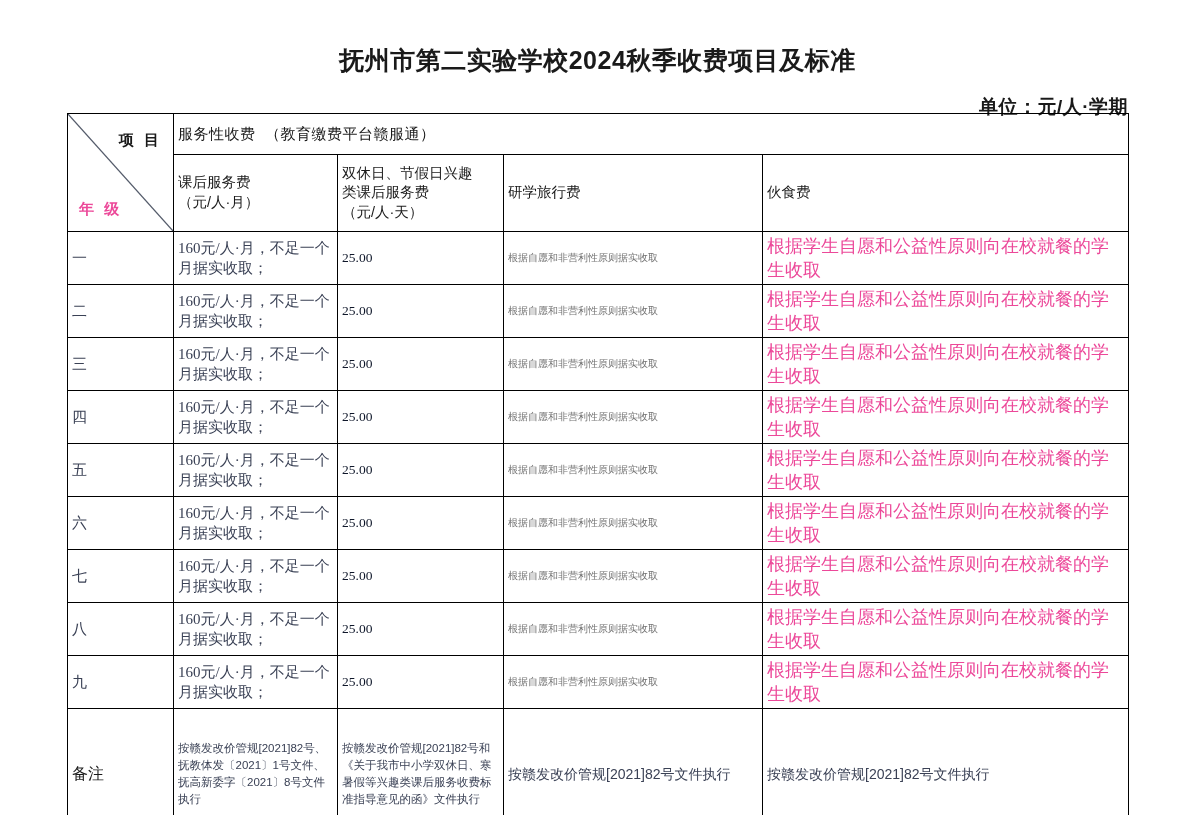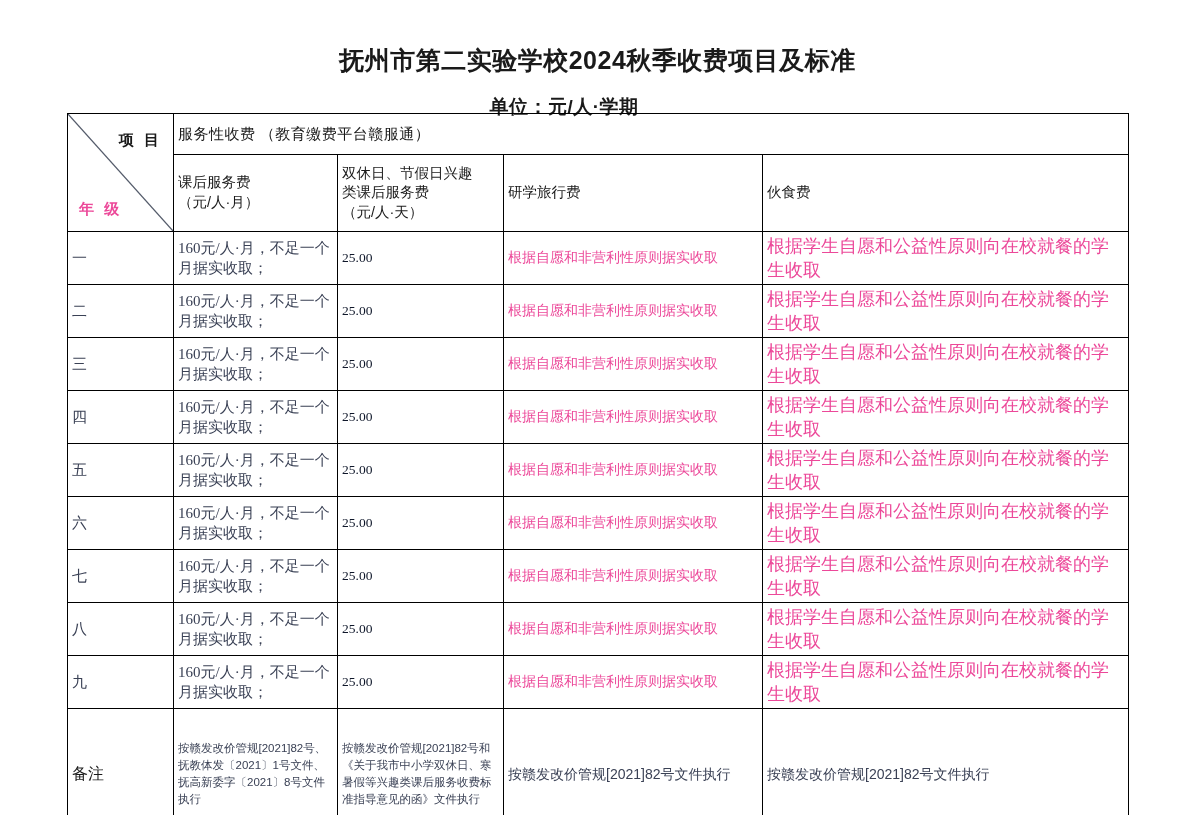--- a/index.html
+++ b/index.html
@@ -32,21 +32,21 @@
     font-weight: bold;
     letter-spacing: 0.5px;
     color: #1a1a1a;
     font-family: "Liberation Sans", "DejaVu Sans", sans-serif;
   }
   .unit-line {
     position: absolute;
     top: 94px;
     left: 0;
     width: 1128px;
-    text-align: center;
+    text-align: right;
     font-size: 19px;
     font-weight: bold;
     color: #1a1a1a;
     letter-spacing: 0.5px;
     font-family: "Liberation Sans", "DejaVu Sans", sans-serif;
   }
 
   table.fee-table {
     position: absolute;
     top: 113px;
@@ -104,21 +104,21 @@
     color: #ec4899;
     letter-spacing: 3px;
     font-family: "Liberation Sans", "DejaVu Sans", sans-serif;
   }
   .group-head {
     height: 36px;
     font-size: 15px;
     font-weight: bold;
     color: #1a1a1a;
     letter-spacing: 0.5px;
-    font-family: Liberation Serif, serif;
+    font-family: Liberation Mono, monospace;
   }
   .sub-head {
     height: 72px;
     font-size: 14.5px;
     font-weight: bold;
     line-height: 1.35;
     color: #1a1a1a;
     font-family: "Liberation Sans", "DejaVu Sans", sans-serif;
   }
 
@@ -135,22 +135,22 @@
     line-height: 1.35;
     color: #3a4155;
     padding-left: 6px;
     padding-right: 6px;
   }
   .cell-week {
     font-size: 13.5px;
     color: #0f172a;
   }
   .cell-study {
-    font-size: 14px;
-    color: #ec4899;
+    font-size: 10px;
+    color: #737373;
   }
   .cell-meal {
     font-size: 18px;
     color: #ec4899;
   }
 
   
   tr.remark-row td {
     height: 126px;
   }

